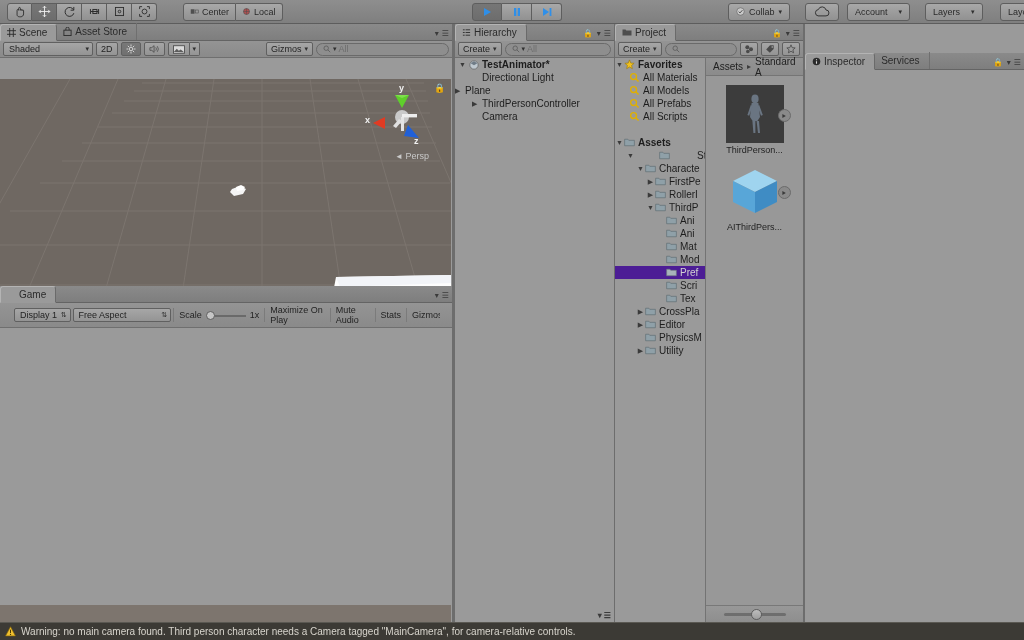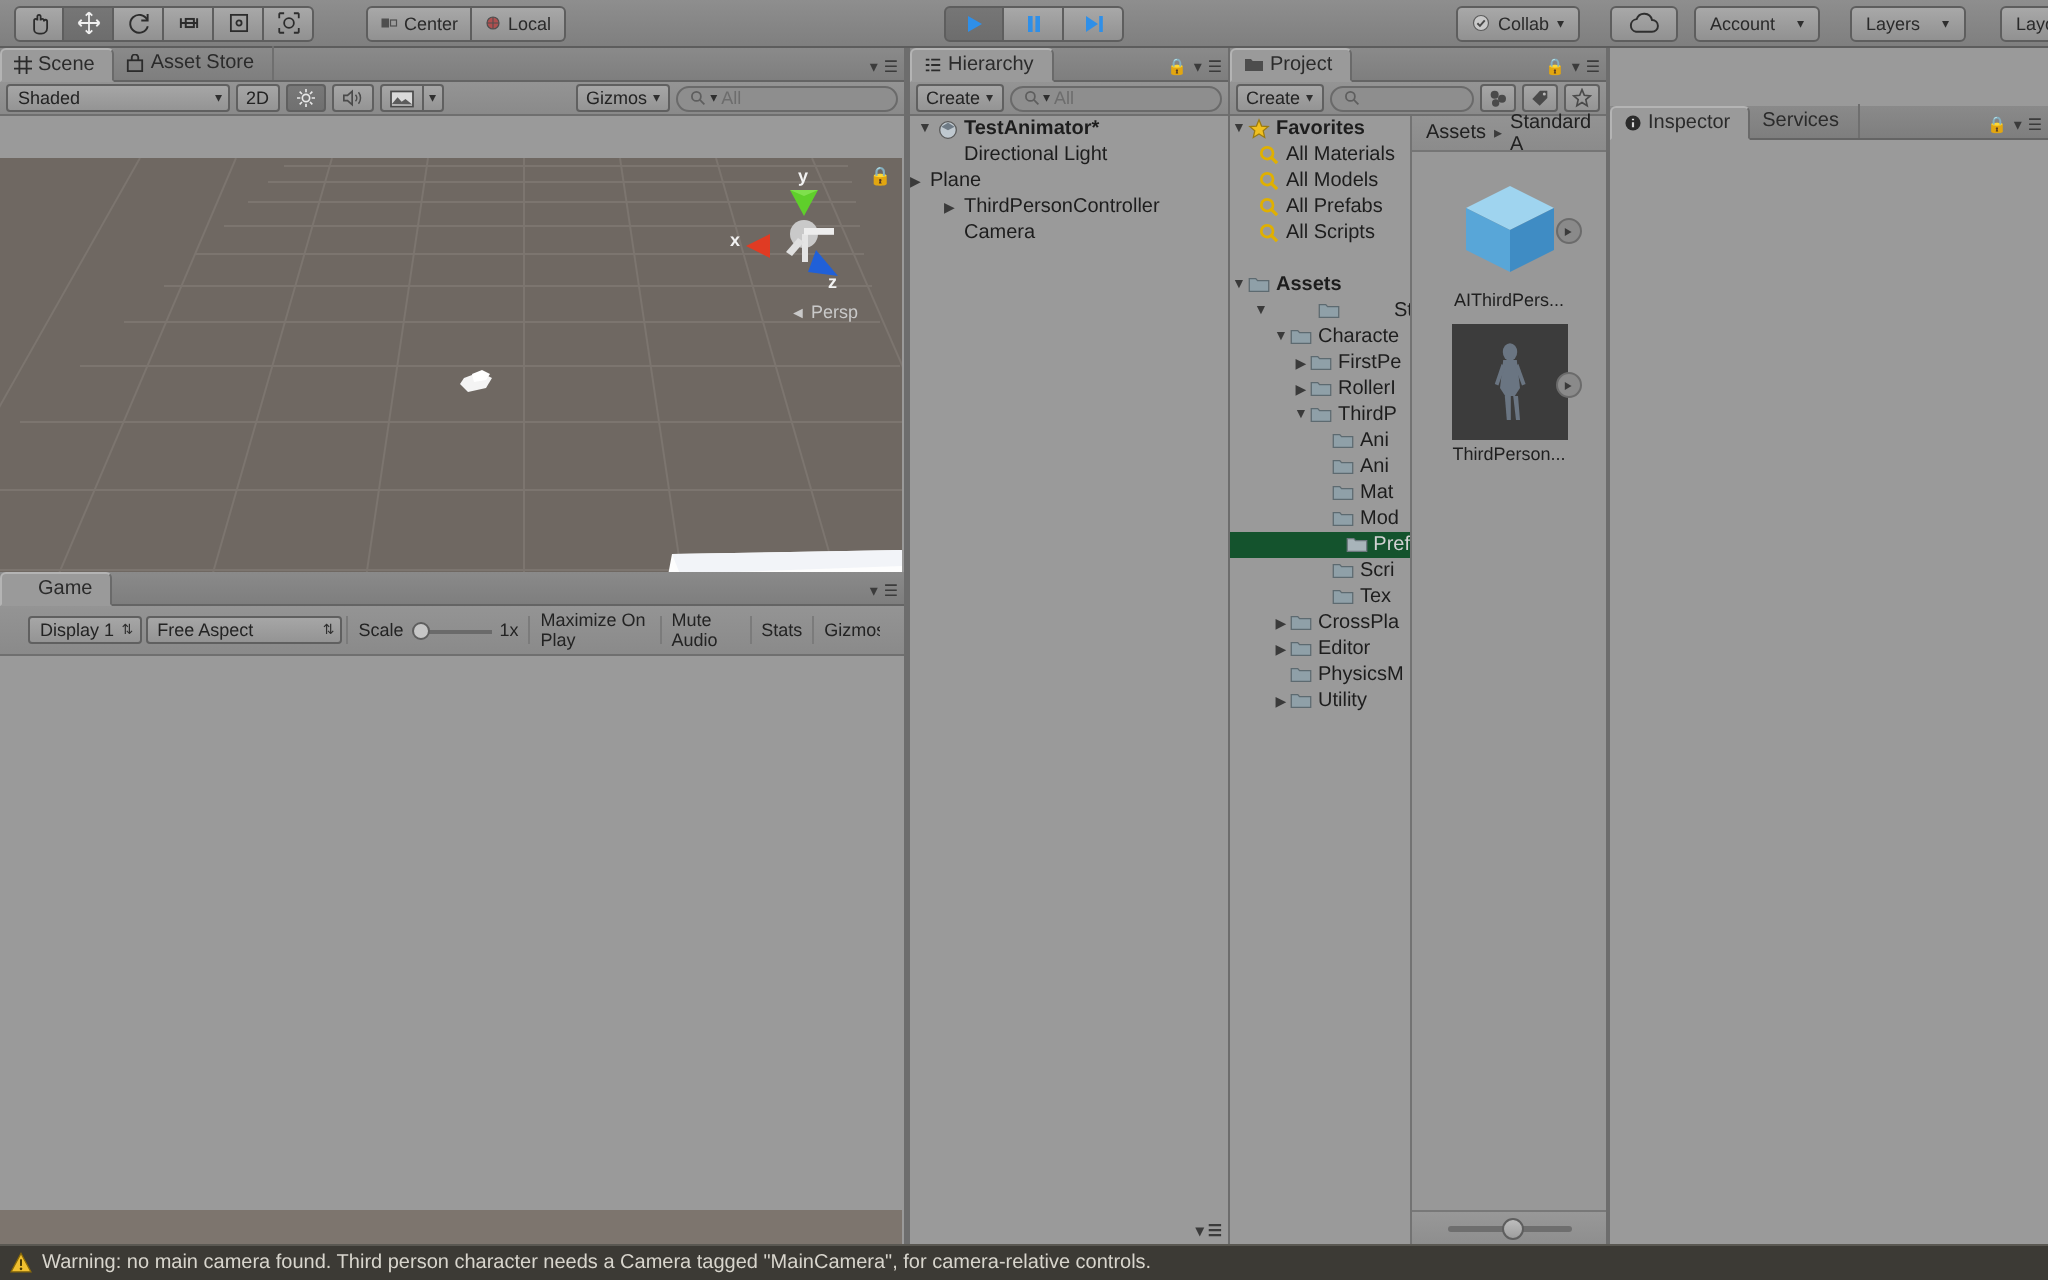--- a/index.html
+++ b/index.html
@@ -135,21 +135,21 @@
   }
   .hrow .arrow { width: 10px; font-size: 7px; color: #3a3a3a; flex: none; }
   .scene-row { font-weight: bold; }
 
   
   .ptree { position: absolute; left: 0; top: 34px; width: 90px; bottom: 0; overflow: hidden; }
   .prow {
     height: 13px; display: flex; align-items: center;
     font-size: 10px; color: #1d1d1d; white-space: nowrap;
   }
-  .prow.sel { background: #14532d; color: #d2d2d2; justify-content: flex-end; }
+  .prow.sel { background: #4c1d95; color: #d2d2d2; }
   .prow .arrow { width: 9px; font-size: 7px; color: #3a3a3a; flex: none; text-align: center; }
   .prow .fld { flex: none; margin-right: 3px; }
   .pright { position: absolute; left: 90px; top: 34px; right: 0; bottom: 0; background: #989898; border-left: 1px solid #737373; }
   .crumb { height: 18px; background: linear-gradient(#939393,#8b8b8b); border-bottom: 1px solid #757575;
            display: flex; align-items: center; gap: 4px; padding: 0 7px; font-size: 10px; color: #212121; }
   .grid-items { padding: 9px 0 0 0; }
   .gitem { display: flex; flex-direction: column; align-items: center; margin-bottom: 7px; }
   .gthumb { position: relative; width: 58px; height: 58px; }
   .gplay {
     position: absolute; right: -7px; top: 24px; width: 13px; height: 13px;
@@ -314,21 +314,21 @@
           </svg>
         <span>Asset Store</span>
       </div>
       <div class="tab-icons">
         <span class="mini">▾</span>
         <span class="mini">☰</span>
       </div>
     </div>
 
     <div class="subbar">
-      <div class="dd" style="width:112px;">
+      <div class="dd" style="width:90px;">
         <span>Shaded</span>
         <span class="caret">▾</span>
       </div>
       <div class="sb-btn">
         <span>2D</span>
       </div>
       <div class="sb-btn down">
         <svg width="10" height="10" viewBox="0 0 12 12">
             <circle cx="6" cy="6" r="2.2" fill="none" stroke="#e8e8e8" stroke-width="1"></circle>
             <path d="M6 .6v2M6 9.4v2M.6 6h2M9.4 6h2M2.2 2.2l1.4 1.4M8.4 8.4l1.4 1.4M9.8 2.2L8.4 3.6M3.6 8.4L2.2 9.8" stroke="#e8e8e8" stroke-width="1"></path>
@@ -791,54 +791,54 @@
       <div class="crumb">
         <span>Assets</span>
         <span class="mini">▸</span>
         <span>Standard A</span>
       </div>
 
       <div class="grid-items">
         <div class="gitem">
           <div class="gthumb">
             <svg width="58" height="58" viewBox="0 0 58 58">
-              <path d="M29 8 L51 19 L29 30 L7 19z" fill="#9fd4ef"></path>
-              <path d="M7 19 L29 30 L29 51 L7 40z" fill="#58a6d8"></path>
-              <path d="M51 19 L29 30 L29 51 L51 40z" fill="#3f8cc4"></path>
-            </svg>
-            <div class="gplay">
-              <svg width="6" height="6" viewBox="0 0 6 6">
-                  <path d="M1.4 1 L4.8 3 L1.4 5z" fill="#3a3a3a"></path>
-                </svg>
-            </div>
-          </div>
-          <div class="glabel">AIThirdPers...</div>
-        </div>
-
-        <div class="gitem">
-          <div class="gthumb">
-            <svg width="58" height="58" viewBox="0 0 58 58">
               <rect width="58" height="58" fill="#3c3c3c"></rect>
               <g fill="#6a7582">
                 <ellipse cx="29" cy="14" rx="3.6" ry="4.4"></ellipse>
                 <path d="M25.6 18 h6.8 l1.6 14 -2.6 4 h-4.8 l-2.6 -4z"></path>
                 <path d="M26.4 36 l1 12 2 0 0 -12z"></path>
                 <path d="M30.6 36 l1.4 12 2 0 -1 -12z"></path>
                 <path d="M24.8 20 l-3.4 10 1.8 .8 3.4 -9.6z"></path>
                 <path d="M33.2 20 l3.6 10 -1.8 .8 -3.6 -9.6z"></path>
               </g>
             </svg>
             <div class="gplay">
               <svg width="6" height="6" viewBox="0 0 6 6">
                   <path d="M1.4 1 L4.8 3 L1.4 5z" fill="#3a3a3a"></path>
                 </svg>
             </div>
           </div>
           <div class="glabel">ThirdPerson...</div>
         </div>
+
+        <div class="gitem">
+          <div class="gthumb">
+            <svg width="58" height="58" viewBox="0 0 58 58">
+              <path d="M29 8 L51 19 L29 30 L7 19z" fill="#9fd4ef"></path>
+              <path d="M7 19 L29 30 L29 51 L7 40z" fill="#58a6d8"></path>
+              <path d="M51 19 L29 30 L29 51 L51 40z" fill="#3f8cc4"></path>
+            </svg>
+            <div class="gplay">
+              <svg width="6" height="6" viewBox="0 0 6 6">
+                  <path d="M1.4 1 L4.8 3 L1.4 5z" fill="#3a3a3a"></path>
+                </svg>
+            </div>
+          </div>
+          <div class="glabel">AIThirdPers...</div>
+        </div>
       </div>
 
       <div class="pslider">
         <div class="track">
           <div class="knob"></div>
         </div>
       </div>
     </div>
   </div>
 

